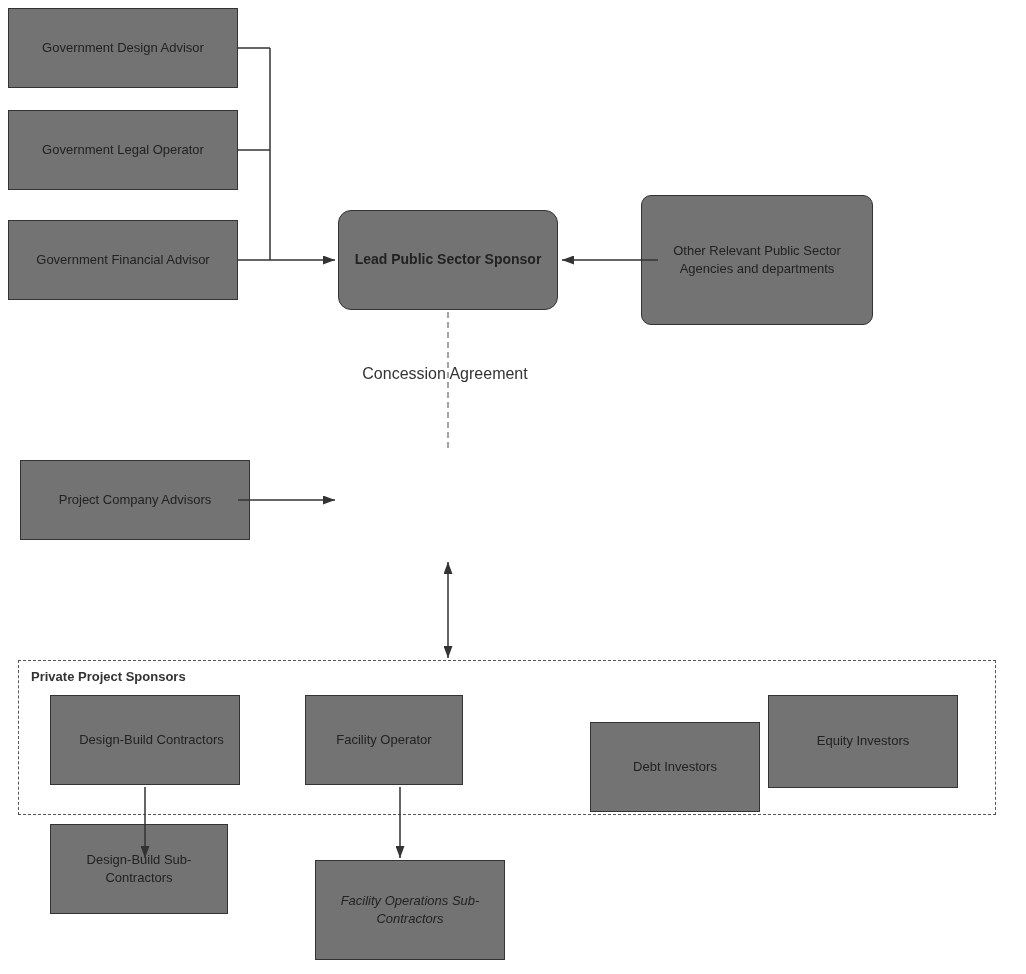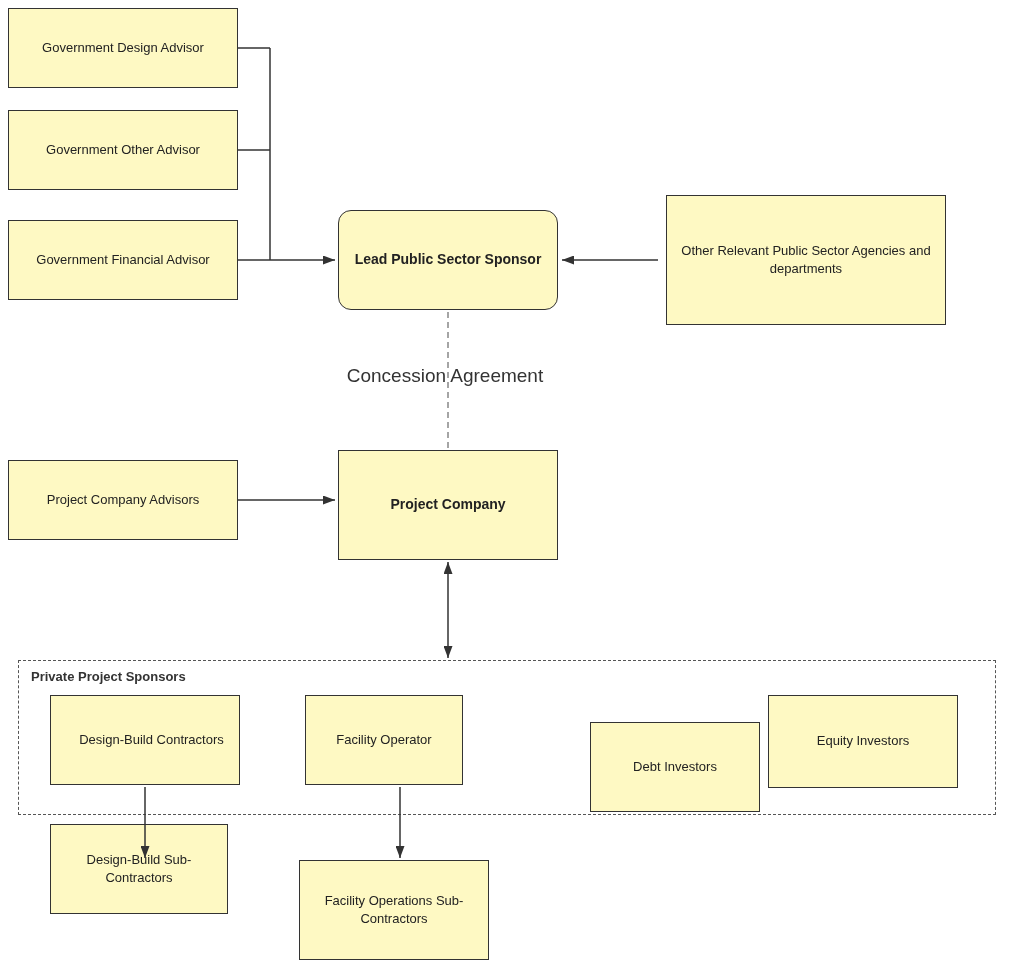--- a/index.html
+++ b/index.html
@@ -16,41 +16,41 @@
     .diagram {
       position: relative;
       width: 1026px;
       height: 974px;
       background: #fff;
     }
 
     .box {
       position: absolute;
       border: 1.5px solid #333;
-      background: #fef9c3;
+      background: #737373;
       display: flex;
       align-items: center;
       justify-content: center;
       text-align: center;
       font-size: 13px;
       font-weight: normal;
       line-height: 1.4;
       padding: 6px;
     }
 
     .box-dashed {
       position: absolute;
       border: 1.5px dashed #555;
       background: #fff;
     }
 
     .label-text {
       position: absolute;
       text-align: center;
-      font-size: 19px;
+      font-size: 16px;
       color: #333;
     }
 
     
     .arrows-svg {
       position: absolute;
       top: 0;
       left: 0;
       width: 1026px;
       height: 974px;
@@ -60,42 +60,39 @@
 </head>
 <body>
 
 <div class="diagram">
 
   <div class="box" style="left:8px; top:8px; width:230px; height:80px;">
     <span>Government Design Advisor</span>
   </div>
 
   <div class="box" style="left:8px; top:110px; width:230px; height:80px;">
-    <span>Government Other Advisor</span>
+    <span>Government Legal Operator</span>
   </div>
 
   <div class="box" style="left:8px; top:220px; width:230px; height:80px;">
     <span>Government Financial Advisor</span>
   </div>
 
   <div class="box" style="left:338px; top:210px; width:220px; height:100px; font-weight:bold; font-size:14px;border-radius:13px;">
     <span>Lead Public Sector Sponsor</span>
   </div>
 
-  <div class="box" style="left:666px; top:195px; width:280px; height:130px;">
+  <div class="box" style="left:641px; top:195px; width:232px; height:130px;border-radius:10px;">
     <span>Other Relevant Public Sector Agencies and departments</span>
   </div>
 
-  <div class="box" style="left:8px; top:460px; width:230px; height:80px;">
+  <div class="box" style="left:20px; top:460px; width:230px; height:80px;">
     <span>Project Company Advisors</span>
   </div>
 
-  <div class="box" style="left:338px; top:450px; width:220px; height:110px; font-weight:bold; font-size:14px;">
-    <span>Project Company</span>
-  </div>
 
   <div class="box-dashed" style="left:18px; top:660px; width:978px; height:155px;">
     <span style="position:absolute; top:8px; left:12px; font-size:13px; color:#333;font-weight:bold;">Private Project Sponsors</span>
   </div>
 
   <div class="box" style="left:50px; top:695px; width:190px; height:90px;padding-left:19px;">
     <span>Design-Build Contractors</span>
   </div>
 
   <div class="box" style="left:305px; top:695px; width:158px; height:90px;">
@@ -107,21 +104,21 @@
   </div>
 
   <div class="box" style="left:768px; top:695px; width:190px; height:93px;">
     <span>Equity Investors</span>
   </div>
 
   <div class="box" style="left:50px; top:824px; width:178px; height:90px;">
     <span>Design-Build Sub-Contractors</span>
   </div>
 
-  <div class="box" style="left:299px; top:860px; width:190px; height:100px;">
+  <div class="box" style="left:315px; top:860px; width:190px; height:100px;font-style:italic;">
     <span>Facility Operations Sub-Contractors</span>
   </div>
 
   <div class="label-text" style="left:330px; top:365px; width:230px;">Concession Agreement</div>
 
   <svg class="arrows-svg">
     <defs>
       <marker id="arrowhead" markerWidth="8" markerHeight="6" refX="8" refY="3" orient="auto">
         <polygon points="0 0, 8 3, 0 6" fill="#333"></polygon>
       </marker>

